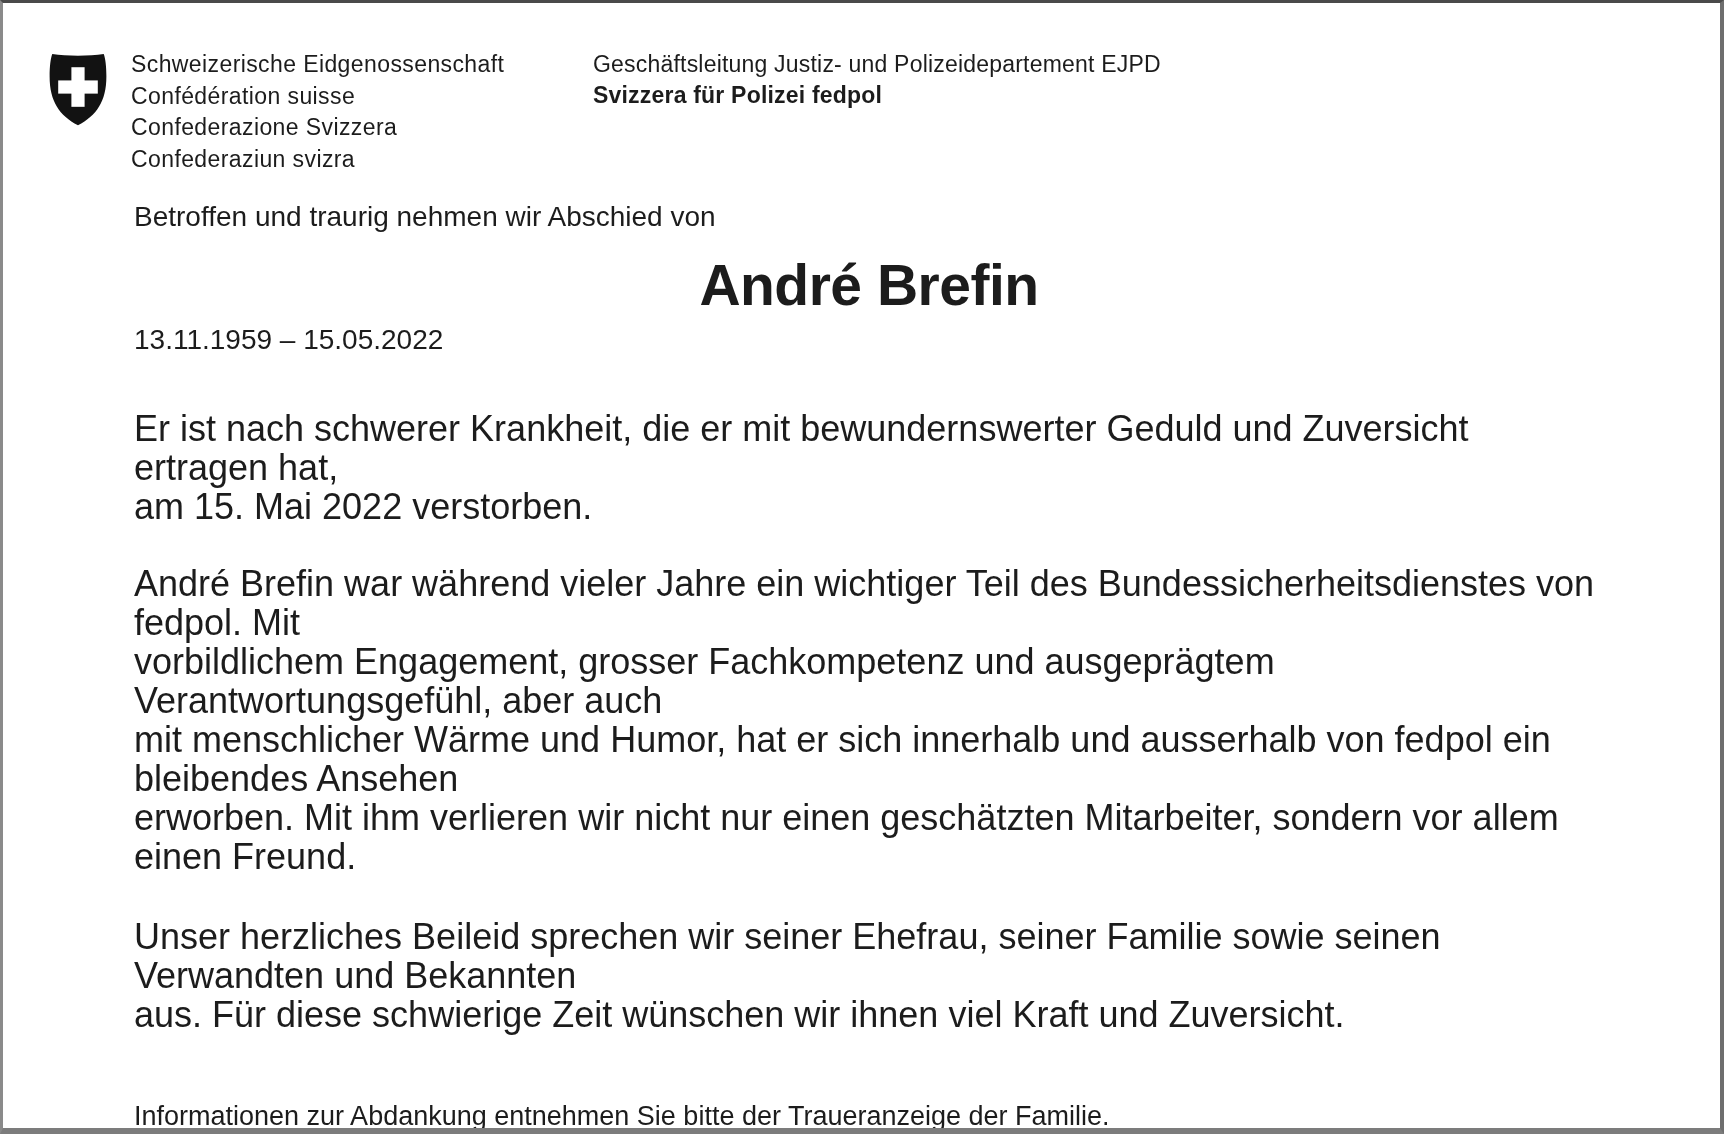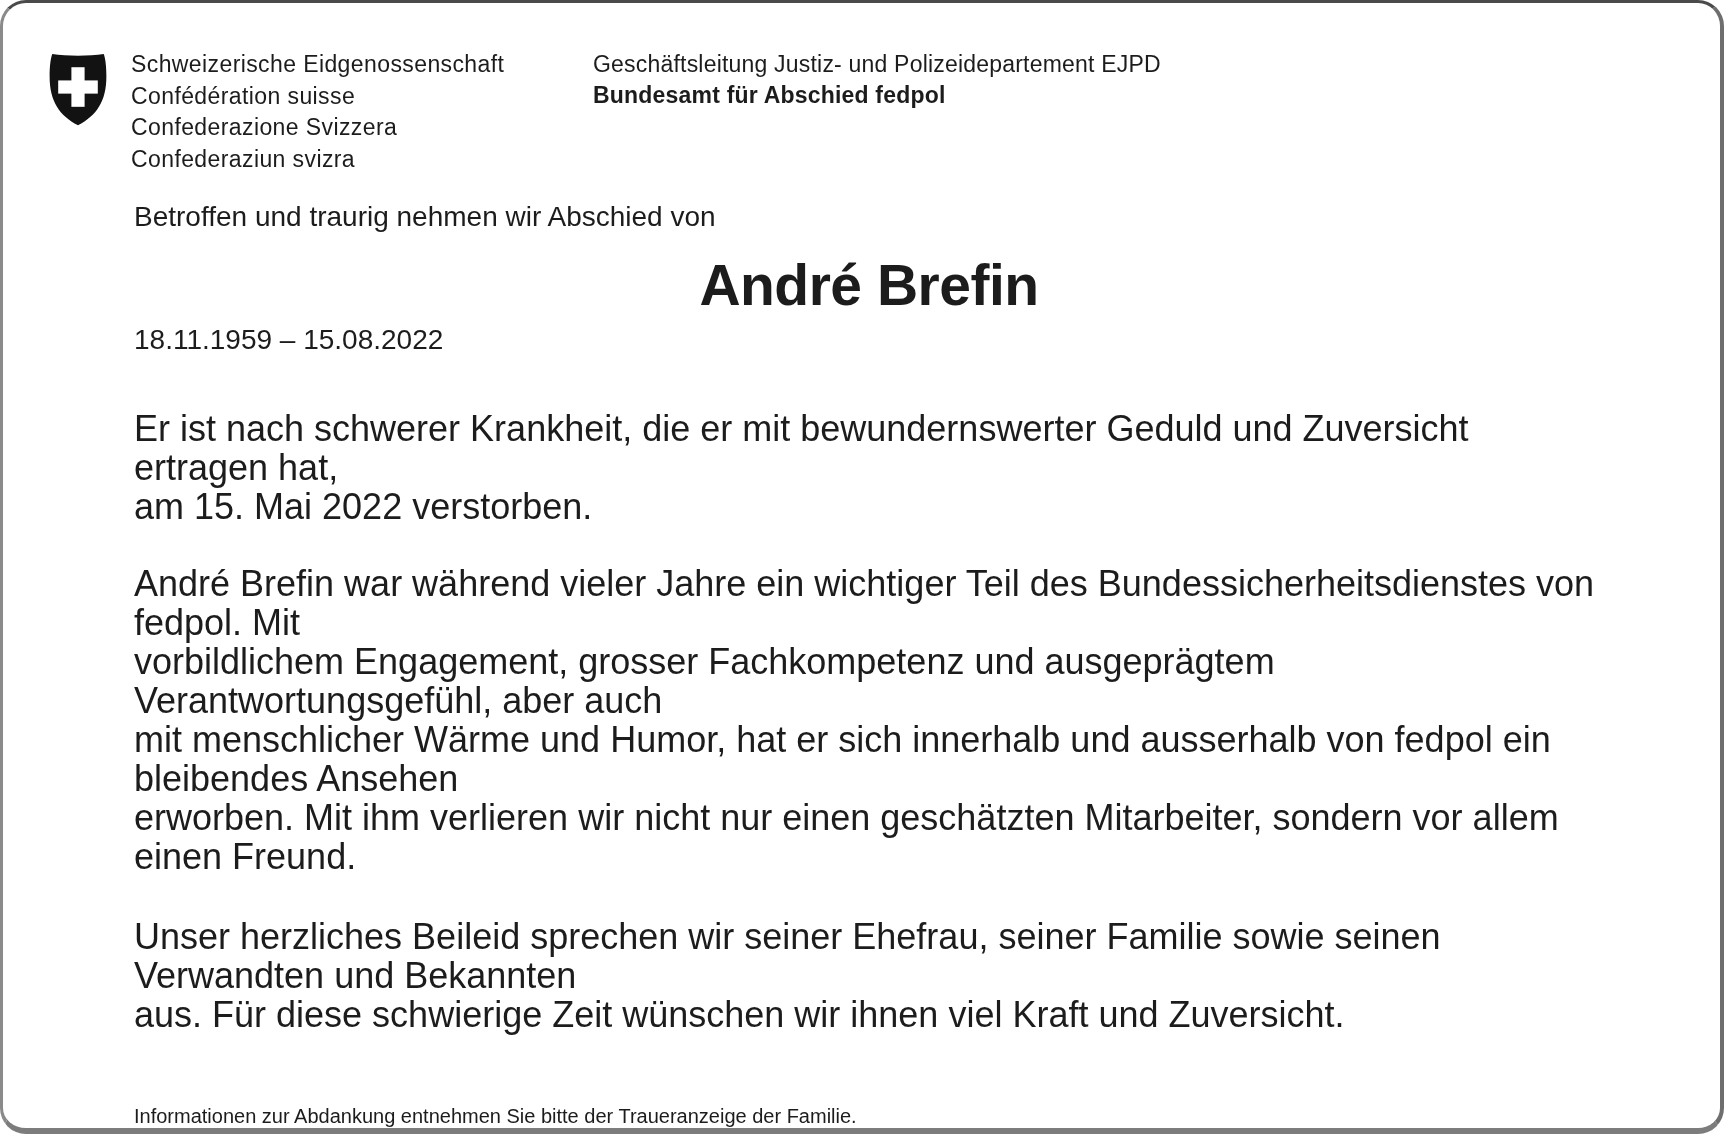--- a/index.html
+++ b/index.html
@@ -13,21 +13,20 @@
     height: 1134px;
     box-sizing: border-box;
     background: #ffffff;
     border-top: 3px solid #4a4a4a;
     border-left: 3px solid #8a8a8a;
     border-right: 4px solid #6e6e6e;
     border-bottom: 6px solid #7c7c7c;
     font-family: "Liberation Sans", "DejaVu Sans", sans-serif;
     color: #1c1c1c;
     overflow: hidden;
-    border-radius: 26px;
   }
 
   
   .logo-mark {
     position: absolute;
     left: 42px;
     top: 46px;
     width: 66px;
     height: 80px;
   }
@@ -86,21 +85,21 @@
   .p1 { margin-top: 52px; }
   .p2 { margin-top: 38px; }
   .p3 { margin-top: 41px; }
   .closing {
     font-size: 28px;
     line-height: 38px;
     margin-top: 66px;
     white-space: pre-line;
   }
   .funeral-info {
-    font-size: 20px;
+    font-size: 27px;
     line-height: 38px;
     margin-top: 63px;
   }
 </style>
 </head>
 <body>
 
 <div class="page">
 
   <svg class="logo-mark" viewBox="0 0 100 118" xmlns="http://www.w3.org/2000/svg" aria-hidden="true">
@@ -114,29 +113,29 @@
     <rect x="20" y="46" width="60" height="20" fill="#ffffff"></rect>
   </svg>
 
   <div class="logo-langs">Schweizerische Eidgenossenschaft
 Confédération suisse
 Confederazione Svizzera
 Confederaziun svizra</div>
 
   <div class="dept-block">
     <div class="dept-name">Geschäftsleitung Justiz- und Polizeidepartement EJPD</div>
-    <div class="dept-office">Bundesamt für Abschied fedpol</div>
+    <div class="dept-office">Svizzera für Polizei fedpol</div>
   </div>
 
   <div class="content">
     <p class="intro">Betroffen und traurig nehmen wir Abschied von</p>
 
     <h1 class="deceased-name">André Brefin</h1>
 
-    <p class="life-dates">18.11.1959 – 15.08.2022</p>
+    <p class="life-dates">13.11.1959 – 15.05.2022</p>
 
     <p class="para p1">Er ist nach schwerer Krankheit, die er mit bewundernswerter Geduld und Zuversicht ertragen hat,
 am 15. Mai 2022 verstorben.</p>
 
     <p class="para p2">André Brefin war während vieler Jahre ein wichtiger Teil des Bundessicherheitsdienstes von fedpol. Mit
 vorbildlichem Engagement, grosser Fachkompetenz und ausgeprägtem Verantwortungsgefühl, aber auch
 mit menschlicher Wärme und Humor, hat er sich innerhalb und ausserhalb von fedpol ein bleibendes Ansehen
 erworben. Mit ihm verlieren wir nicht nur einen geschätzten Mitarbeiter, sondern vor allem einen Freund.</p>
 
     <p class="para p3">Unser herzliches Beileid sprechen wir seiner Ehefrau, seiner Familie sowie seinen Verwandten und Bekannten

